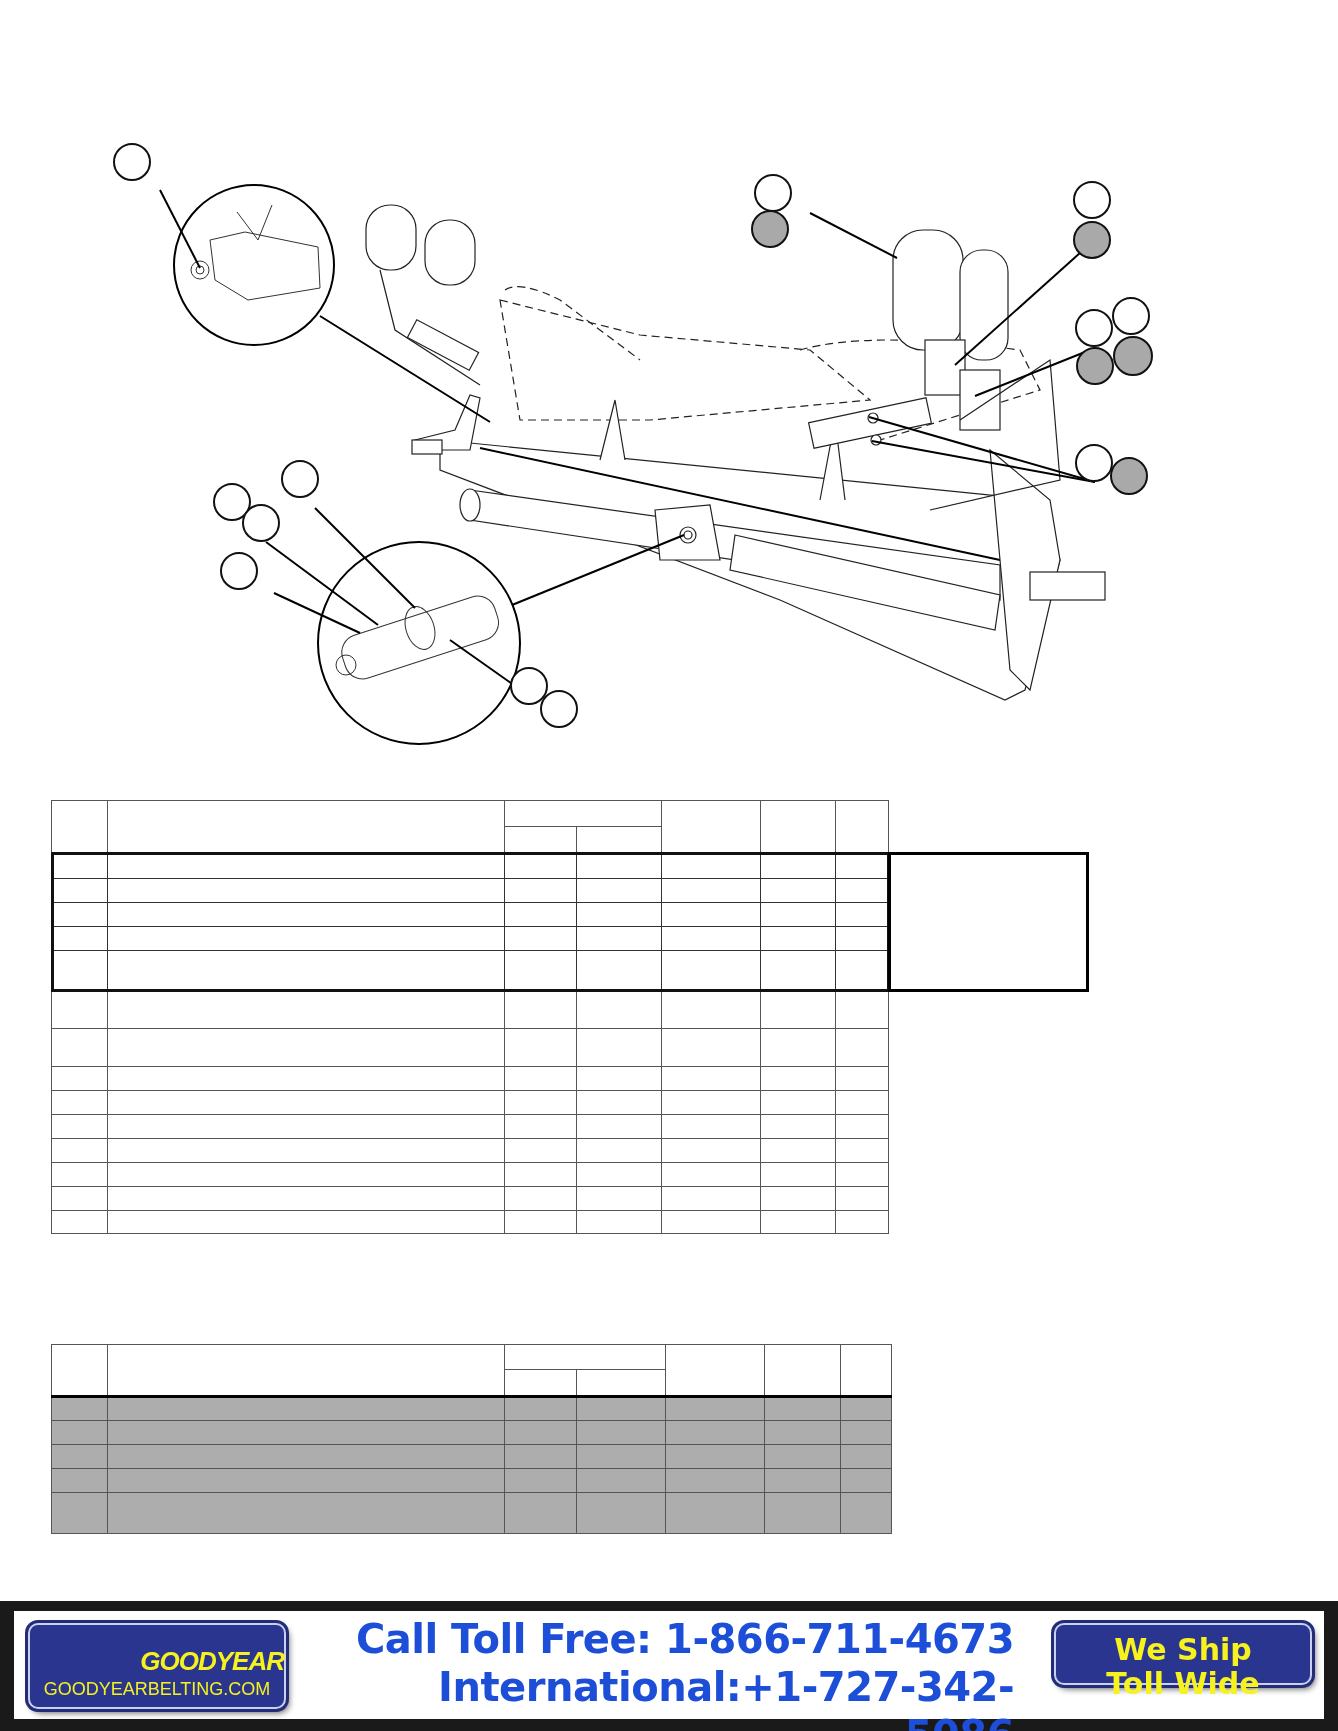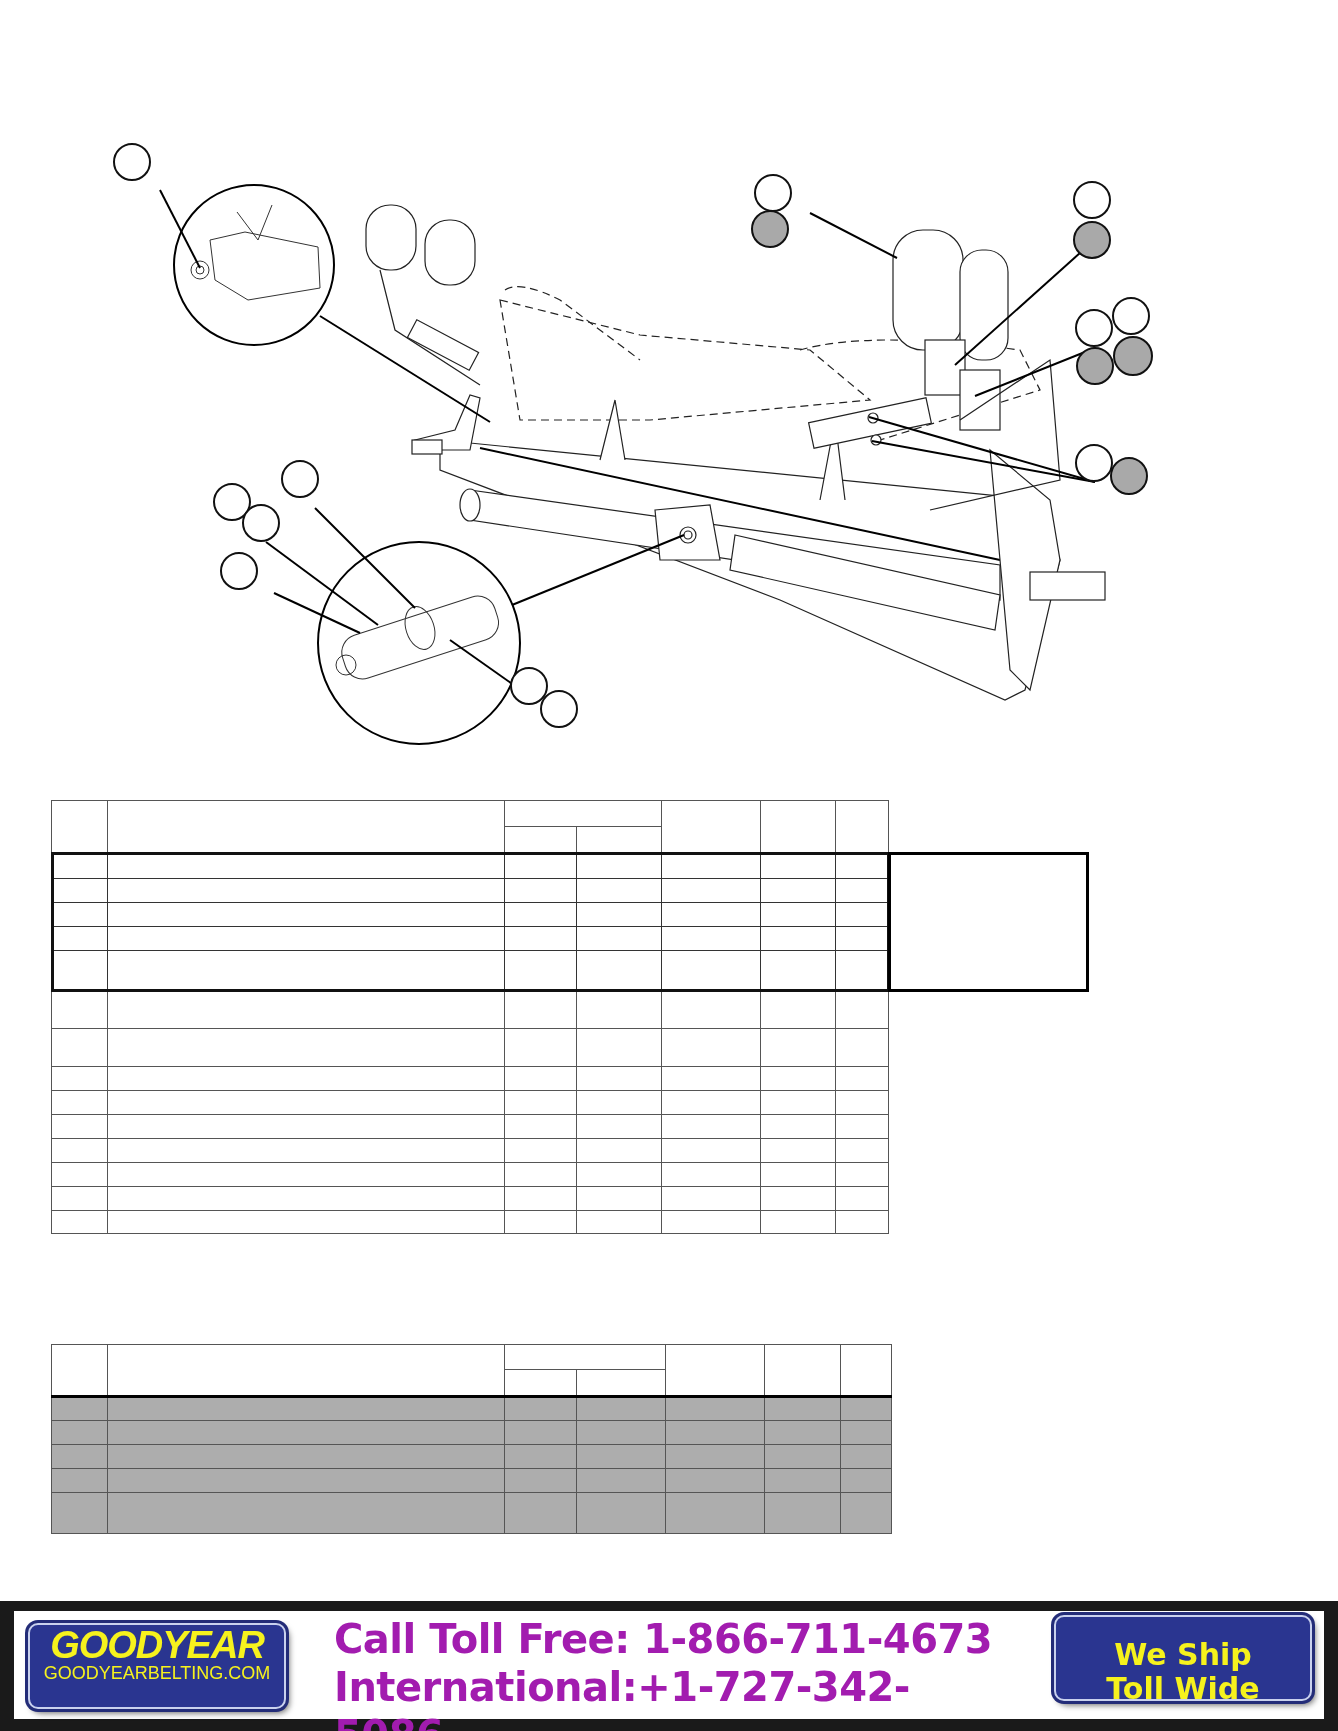--- a/index.html
+++ b/index.html
@@ -9,24 +9,24 @@
   .callout-bubble.alt { background:#a9a9a9; }
   table.parts { position:absolute; border-collapse:collapse; table-layout:fixed; }
   table.parts td { border:1.5px solid #555; padding:0; font-size:11px; color:#000; text-align:center; }
   table.parts tr.grp td { border-color:#333; }
   table.parts.shaded tbody td { background:#adadad; }
   .side-box { position:absolute; border:3px solid #000; box-sizing:border-box; }
   .thick-group { position:absolute; border:3px solid #111; box-sizing:border-box; pointer-events:none; }
   #footer { position:absolute; left:0; top:1601px; width:1338px; height:130px; background:#1a1a1a; }
   #footer .inner { position:absolute; left:14px; top:10px; width:1310px; height:108px; background:#ffffff; }
   .badge { position:absolute; background:#2a3590; border:2px solid #c9d1ee; box-sizing:border-box; border-radius:10px; box-shadow:0 0 0 3px #232c78, 3px 4px 6px rgba(0,0,0,0.6); text-align:center; color:#f6f21d; }
-  .badge .b1 { font-weight:bold; font-style:italic; font-size:38px; letter-spacing:-1px; line-height:40px; font-family:"Liberation Sans", sans-serif; }
+  .badge .b1 { font-weight:bold; font-style:italic; font-size:26px; letter-spacing:-1px; line-height:40px; margin-top:16px; font-family:"Liberation Sans", sans-serif;text-align:right; }
   .badge .b2 { font-size:18px; line-height:16px; font-family:"Liberation Sans", sans-serif; }
   .ship .s { font-weight:bold; font-size:30px; line-height:34px; font-family:"DejaVu Sans", sans-serif; }
-  .phone { position:absolute; left:320px; width:680px; text-align:left; font-family:"DejaVu Sans", sans-serif; font-weight:bold; color:#a21caf; }
+  .phone { position:absolute; left:320px; width:680px; text-align:right; font-family:"DejaVu Sans", sans-serif; font-weight:bold; color:#1d4ed8; }
   .phone.l1 { top:4px; font-size:40px; line-height:48px; letter-spacing:-0.5px; }
   .phone.l2 { top:52px; font-size:40px; line-height:48px; letter-spacing:-0.5px; }
 </style>
 </head>
 <body>
 
 <div id="diagram">
   <svg width="1338" height="780" viewBox="0 0 1338 780" style="position:absolute;left:0;top:0">
     <g fill="none" stroke="#222" stroke-width="1.2">
 
@@ -354,18 +354,18 @@
 </table>
 
 <div id="footer">
   <div class="inner">
     <div class="badge" style="left:14px;top:12px;width:258px;height:86px;">
       <div class="b1">GOODYEAR</div>
       <div class="b2">GOODYEARBELTING.COM</div>
     </div>
     <div class="phone l1">Call Toll Free: 1-866-711-4673</div>
     <div class="phone l2">International:+1-727-342-5086</div>
-    <div class="badge ship" style="left:1040px;top:4px;width:258px;height:86px;padding-top:21px;">
+    <div class="badge ship" style="left:1040px;top:12px;width:258px;height:62px;padding-top:8px;">
       <div class="s">We Ship</div>
       <div class="s">Toll Wide</div>
     </div>
   </div>
 </div>
 
 </body></html>

